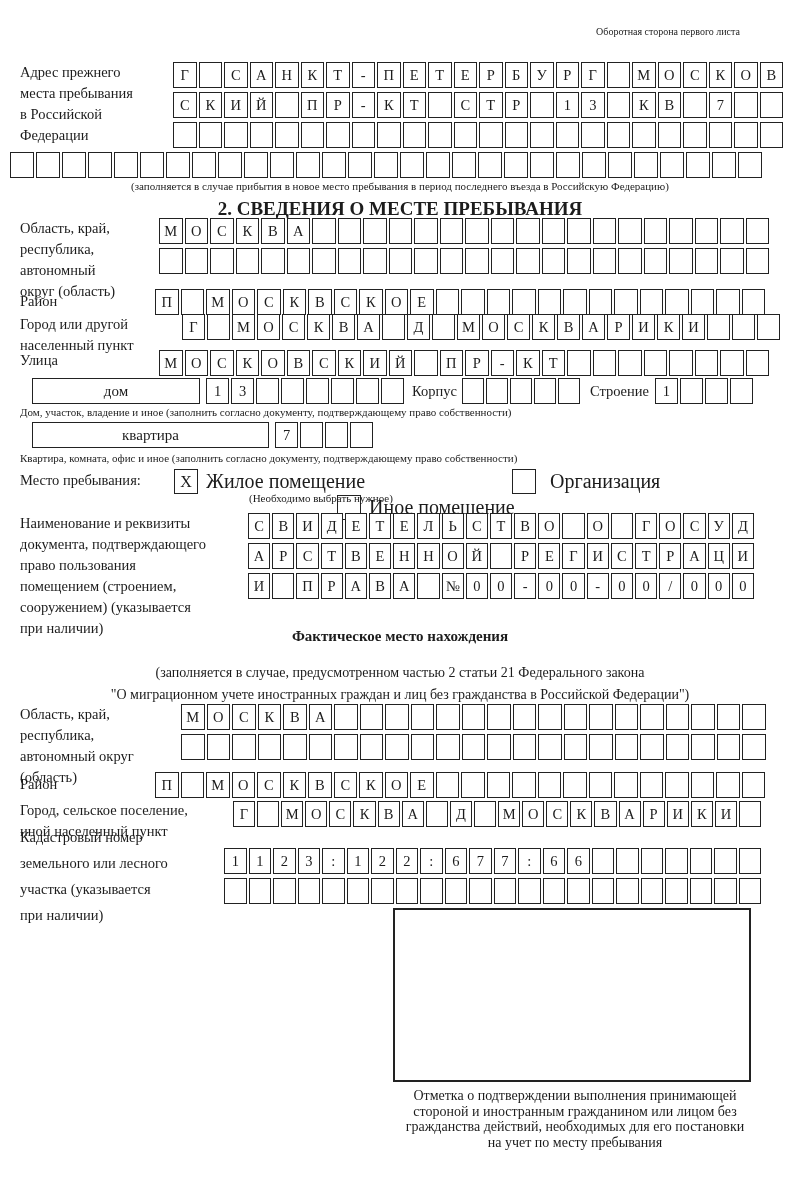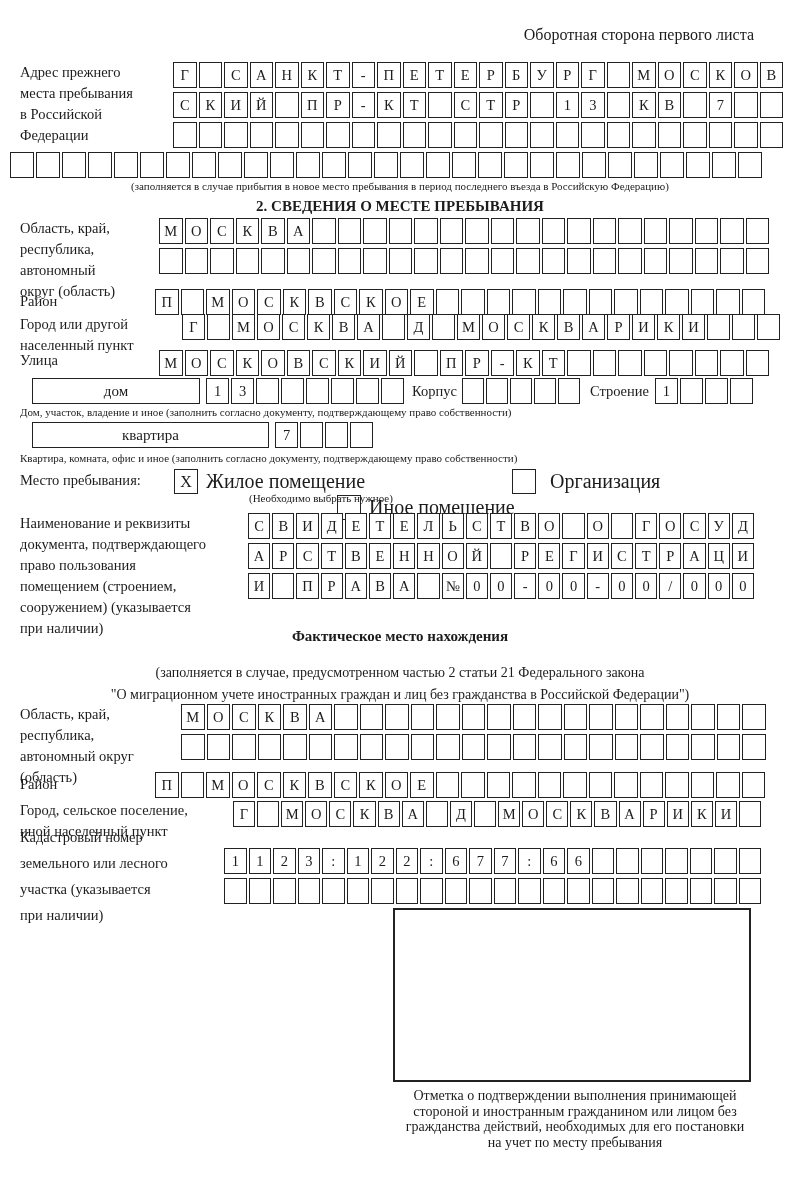--- a/index.html
+++ b/index.html
@@ -1,21 +1,21 @@
 <!DOCTYPE html>
 <html><head>
 <meta charset="utf-8">
 <style>
   html,body{margin:0;padding:0;background:#e8e8e8;}
   .page{
     position:relative;width:800px;height:1180px;margin:0 auto;background:#ffffff;
     font-family:"Liberation Serif","DejaVu Serif",serif;color:#1c1c1c;overflow:hidden;
   }
   .abs{position:absolute;}
-  .title-right{top:26px;right:46px;font-size:16px;}
+  .title-right{top:26px;right:60px;font-size:10px;}
   .lbl{font-size:14.5px;white-space:pre-line;}
   .lh21{line-height:21px;}
   .lh26{line-height:26px;}
   .cellrow{display:flex;gap:2px;}
   .cellrow .cell{
     width:var(--cw,23px);height:26px;box-sizing:border-box;border:1.6px solid #222;
     display:flex;align-items:center;justify-content:center;
     font-size:14.5px;background:#fff;flex:0 0 auto;
   }
   .w235{--cw:23.5px}.w24{--cw:24px}.w23{--cw:23px}.w222{--cw:22.2px}
@@ -152,21 +152,21 @@
       <div class="cell"></div>
       <div class="cell"></div>
       <div class="cell"></div>
       <div class="cell"></div>
       <div class="cell"></div>
       <div class="cell"></div>
       <div class="cell"></div>
     </div>
   <div class="abs note center" style="top:180px;">(заполняется в случае прибытия в новое место пребывания в период последнего въезда в Российскую Федерацию)</div>
 
-  <div class="abs bold center" style="top:198px;font-size:15px;">2. СВЕДЕНИЯ О МЕСТЕ ПРЕБЫВАНИЯ</div>
+  <div class="abs bold center" style="top:198px;font-size:19px;">2. СВЕДЕНИЯ О МЕСТЕ ПРЕБЫВАНИЯ</div>
 
   <div class="abs lbl lh21" style="left:20px;top:218px;width:130px;">Область, край,
 республика,
 автономный
 округ (область)</div>
   <div class="abs cellrow w235" style="left:159px;top:218px;">
       <div class="cell">М</div>
       <div class="cell">О</div>
       <div class="cell">С</div>
       <div class="cell">К</div>

